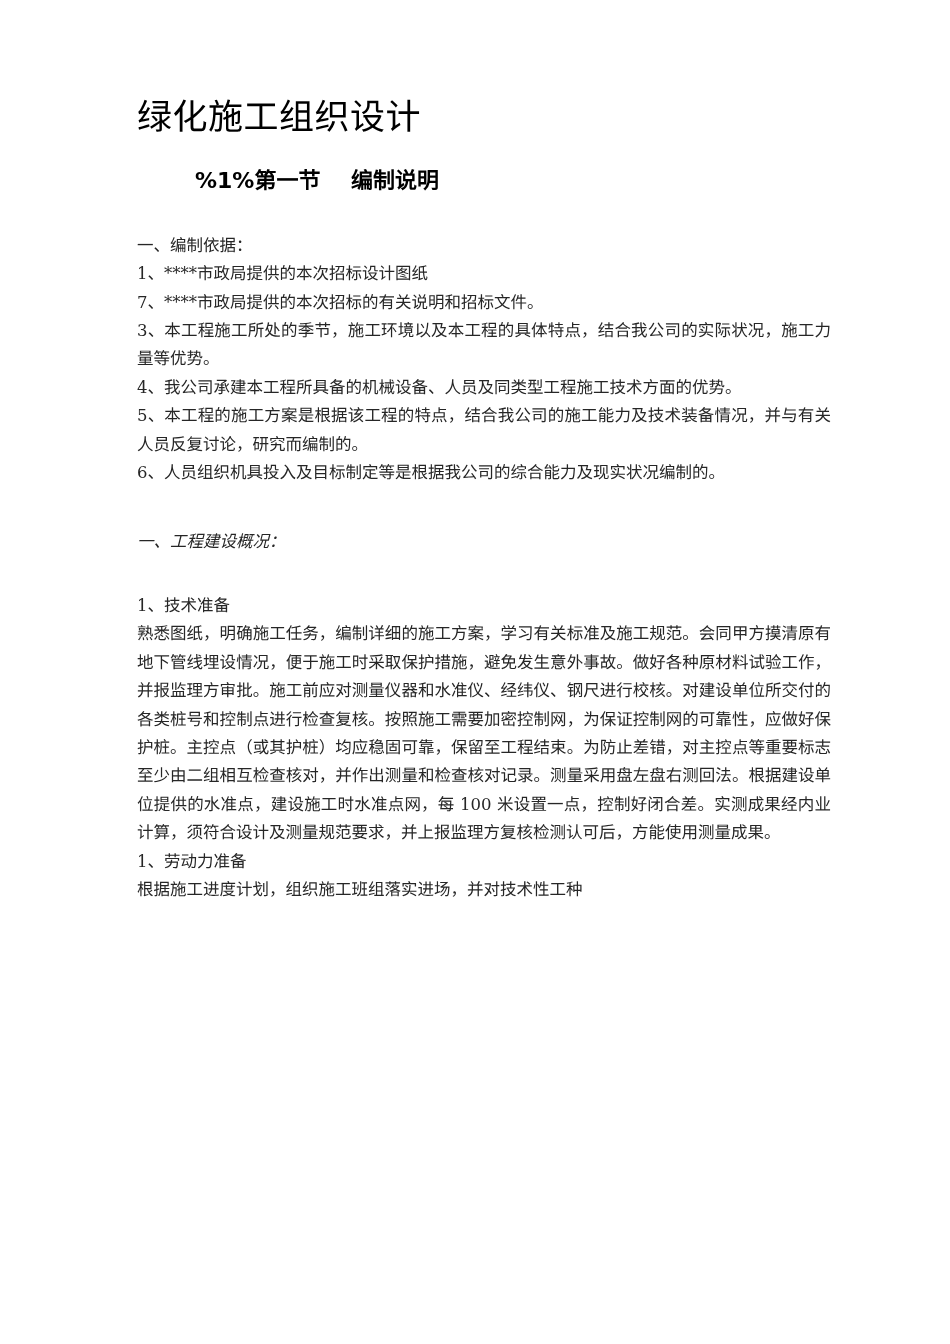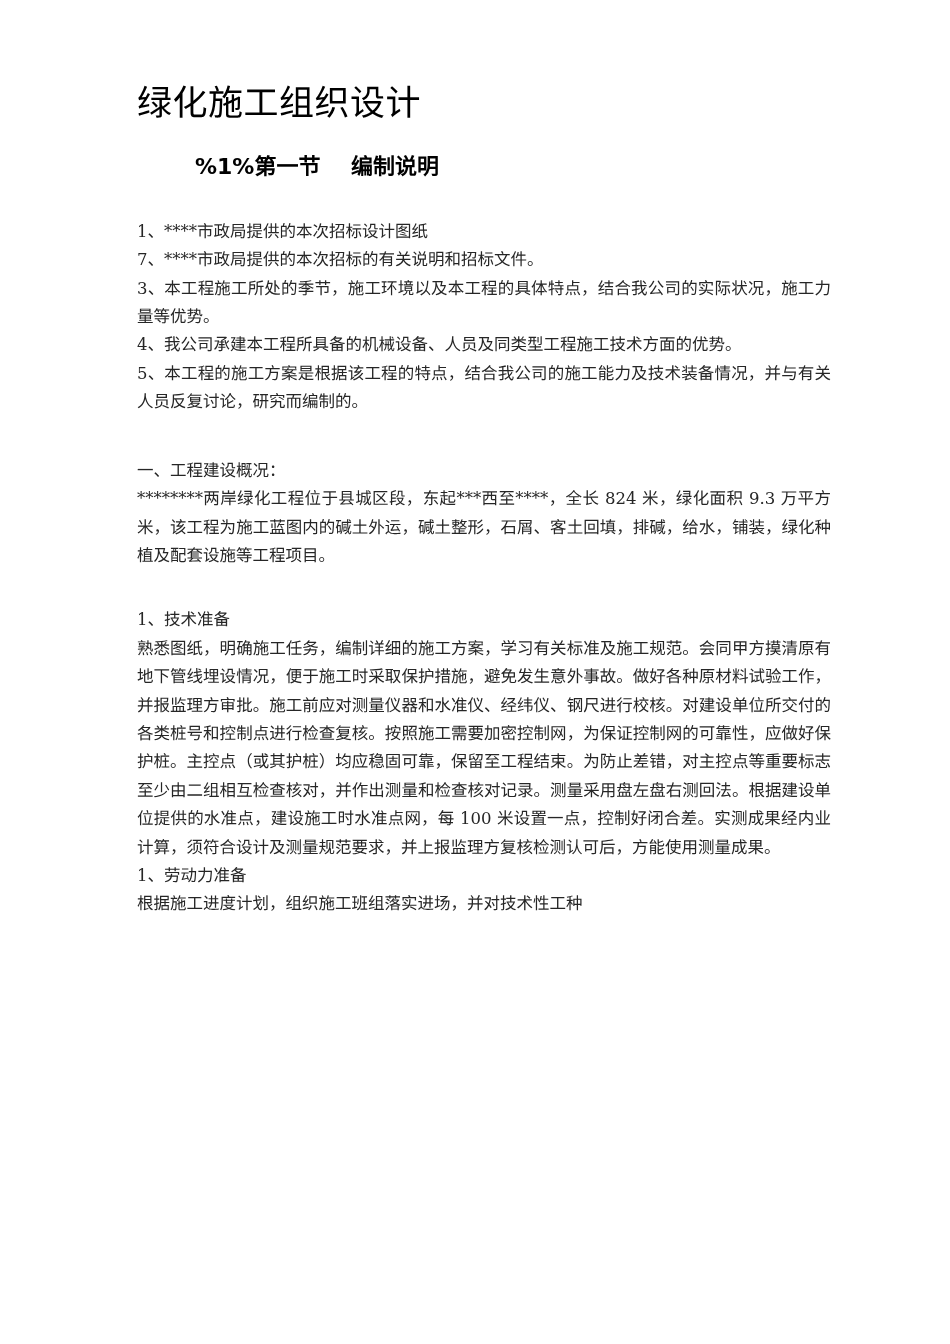--- a/index.html
+++ b/index.html
@@ -5,21 +5,21 @@
 <style>
   html, body {
     margin: 0;
     padding: 0;
     background: #ffffff;
   }
   .page {
     position: relative;
     width: 950px;
     height: 992px;
-    margin: 0 auto;
+    margin: 14px auto;
     background: #ffffff;
     box-sizing: border-box;
     overflow: hidden;
     font-family: "DejaVu Serif", "Liberation Serif", serif;
     color: #1a1a1a;
   }
   .content {
     position: absolute;
     left: 137px;
     top: 0;
@@ -57,21 +57,21 @@
   
   .body-block {
     font-size: 16.5px;
     line-height: 28.4px;
     text-align: justify;
     text-justify: inter-ideograph;
     color: #262626;
     margin: 0;
   }
   .gap-after-h1 { margin-top: 36px; }
-  .gap-after-h2 { margin-top: 40px; }
+  .gap-after-h2 { margin-top: 40px; font-style: italic; }
   .gap-after-h3 { margin-top: 36px; }
 
   .body-block p {
     margin: 0;
     text-align: justify;
     text-justify: inter-ideograph;
   }
   .nowrap-line {
     white-space: nowrap;
   }
@@ -80,31 +80,32 @@
 <body>
 
 <div class="page">
   <div class="content">
 
     <h1 class="doc-title">绿化施工组织设计</h1>
 
     <h2 class="section-heading heading-gap-1">%1%第一节    编制说明</h2>
 
     <div class="body-block gap-after-h1">
+      <p class="nowrap-line">一、编制依据：</p>
       <p class="nowrap-line">1、****市政局提供的本次招标设计图纸</p>
       <p class="nowrap-line">7、****市政局提供的本次招标的有关说明和招标文件。</p>
       <p>3、本工程施工所处的季节，施工环境以及本工程的具体特点，结合我公司的实际状况，施工力量等优势。</p>
       <p class="nowrap-line">4、我公司承建本工程所具备的机械设备、人员及同类型工程施工技术方面的优势。</p>
       <p>5、本工程的施工方案是根据该工程的特点，结合我公司的施工能力及技术装备情况，并与有关人员反复讨论，研究而编制的。</p>
+      <p class="nowrap-line">6、人员组织机具投入及目标制定等是根据我公司的综合能力及现实状况编制的。</p>
     </div>
 
 
     <div class="body-block gap-after-h2">
       <p class="nowrap-line">一、工程建设概况：</p>
-      <p>********两岸绿化工程位于县城区段，东起***西至****，全长 824 米，绿化面积 9.3 万平方米，该工程为施工蓝图内的碱土外运，碱土整形，石屑、客土回填，排碱，给水，铺装，绿化种植及配套设施等工程项目。</p>
     </div>
 
 
     <div class="body-block gap-after-h3">
       <p class="nowrap-line">1、技术准备</p>
       <p>熟悉图纸，明确施工任务，编制详细的施工方案，学习有关标准及施工规范。会同甲方摸清原有地下管线埋设情况，便于施工时采取保护措施，避免发生意外事故。做好各种原材料试验工作，并报监理方审批。施工前应对测量仪器和水准仪、经纬仪、钢尺进行校核。对建设单位所交付的各类桩号和控制点进行检查复核。按照施工需要加密控制网，为保证控制网的可靠性，应做好保护桩。主控点（或其护桩）均应稳固可靠，保留至工程结束。为防止差错，对主控点等重要标志至少由二组相互检查核对，并作出测量和检查核对记录。测量采用盘左盘右测回法。根据建设单位提供的水准点，建设施工时水准点网，每 100 米设置一点，控制好闭合差。实测成果经内业计算，须符合设计及测量规范要求，并上报监理方复核检测认可后，方能使用测量成果。</p>
       <p class="nowrap-line">1、劳动力准备</p>
       <p class="nowrap-line">根据施工进度计划，组织施工班组落实进场，并对技术性工种</p>
     </div>
 

